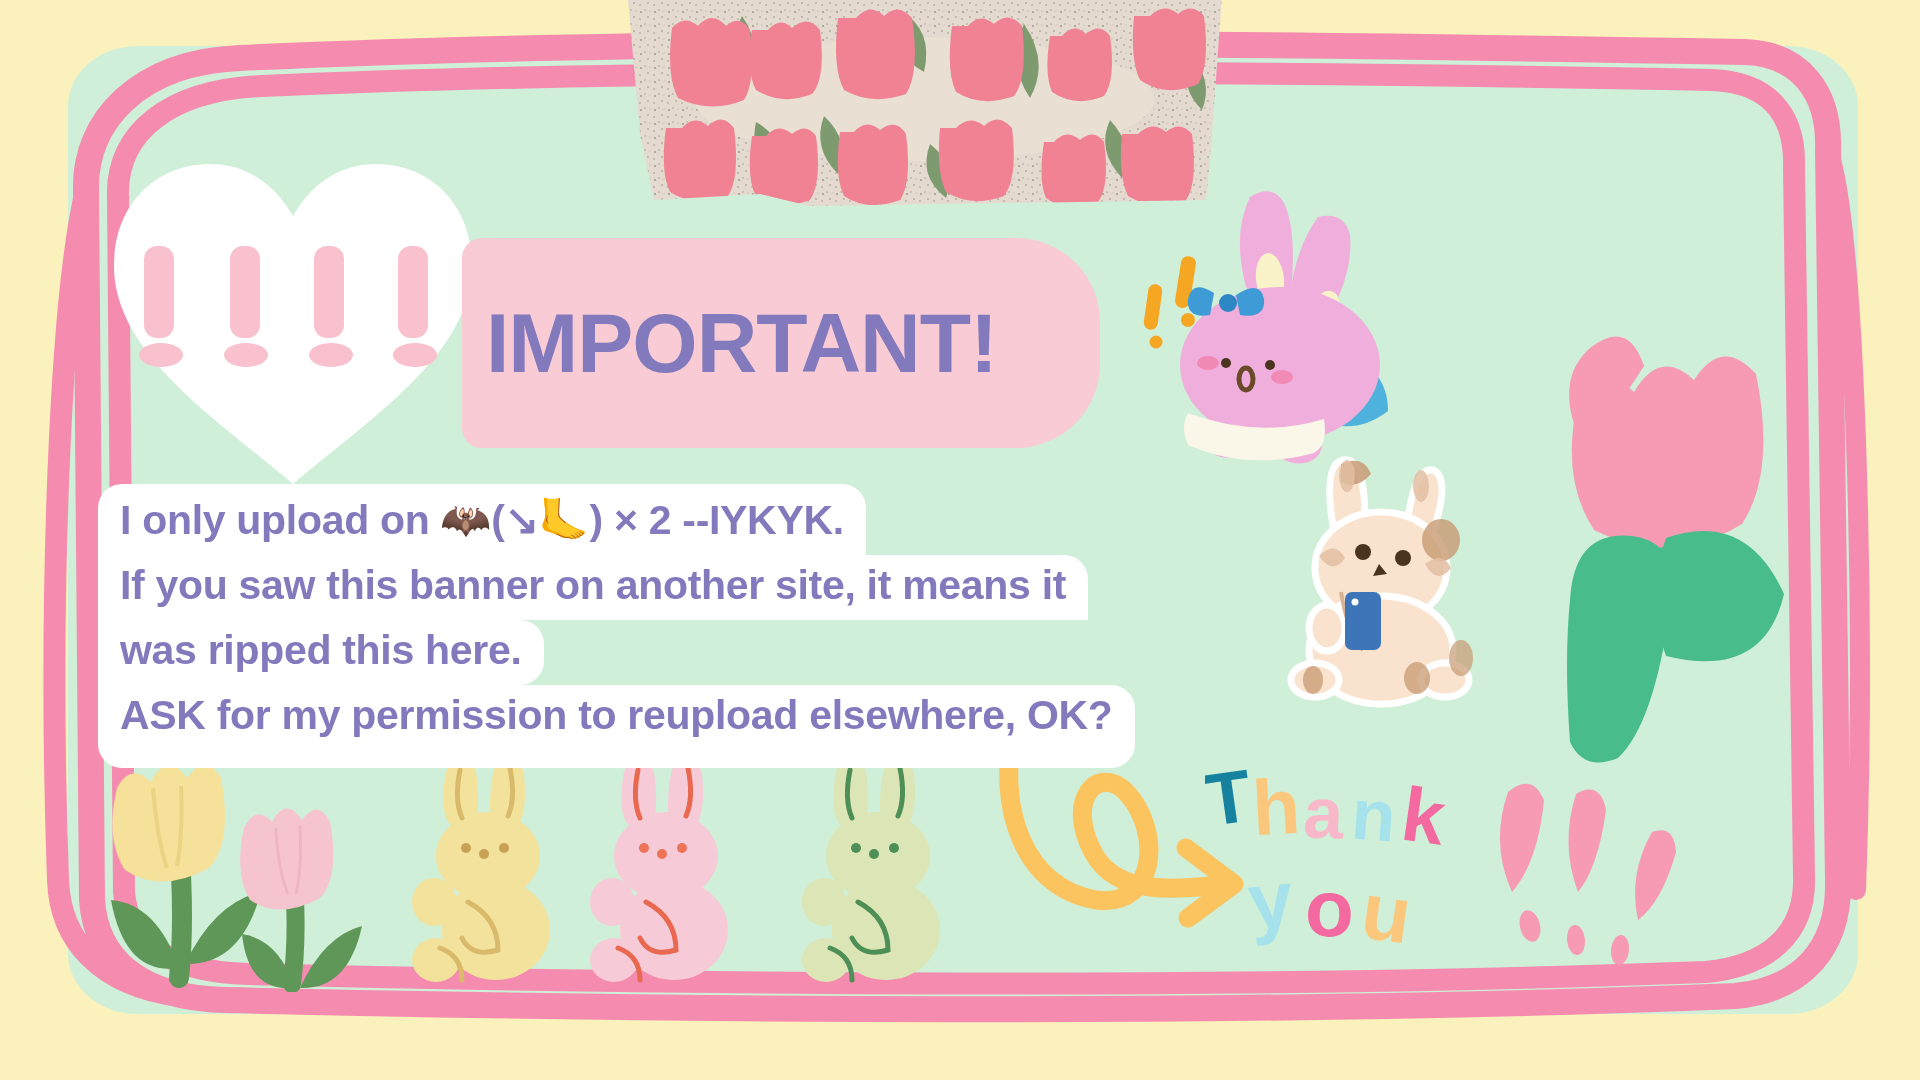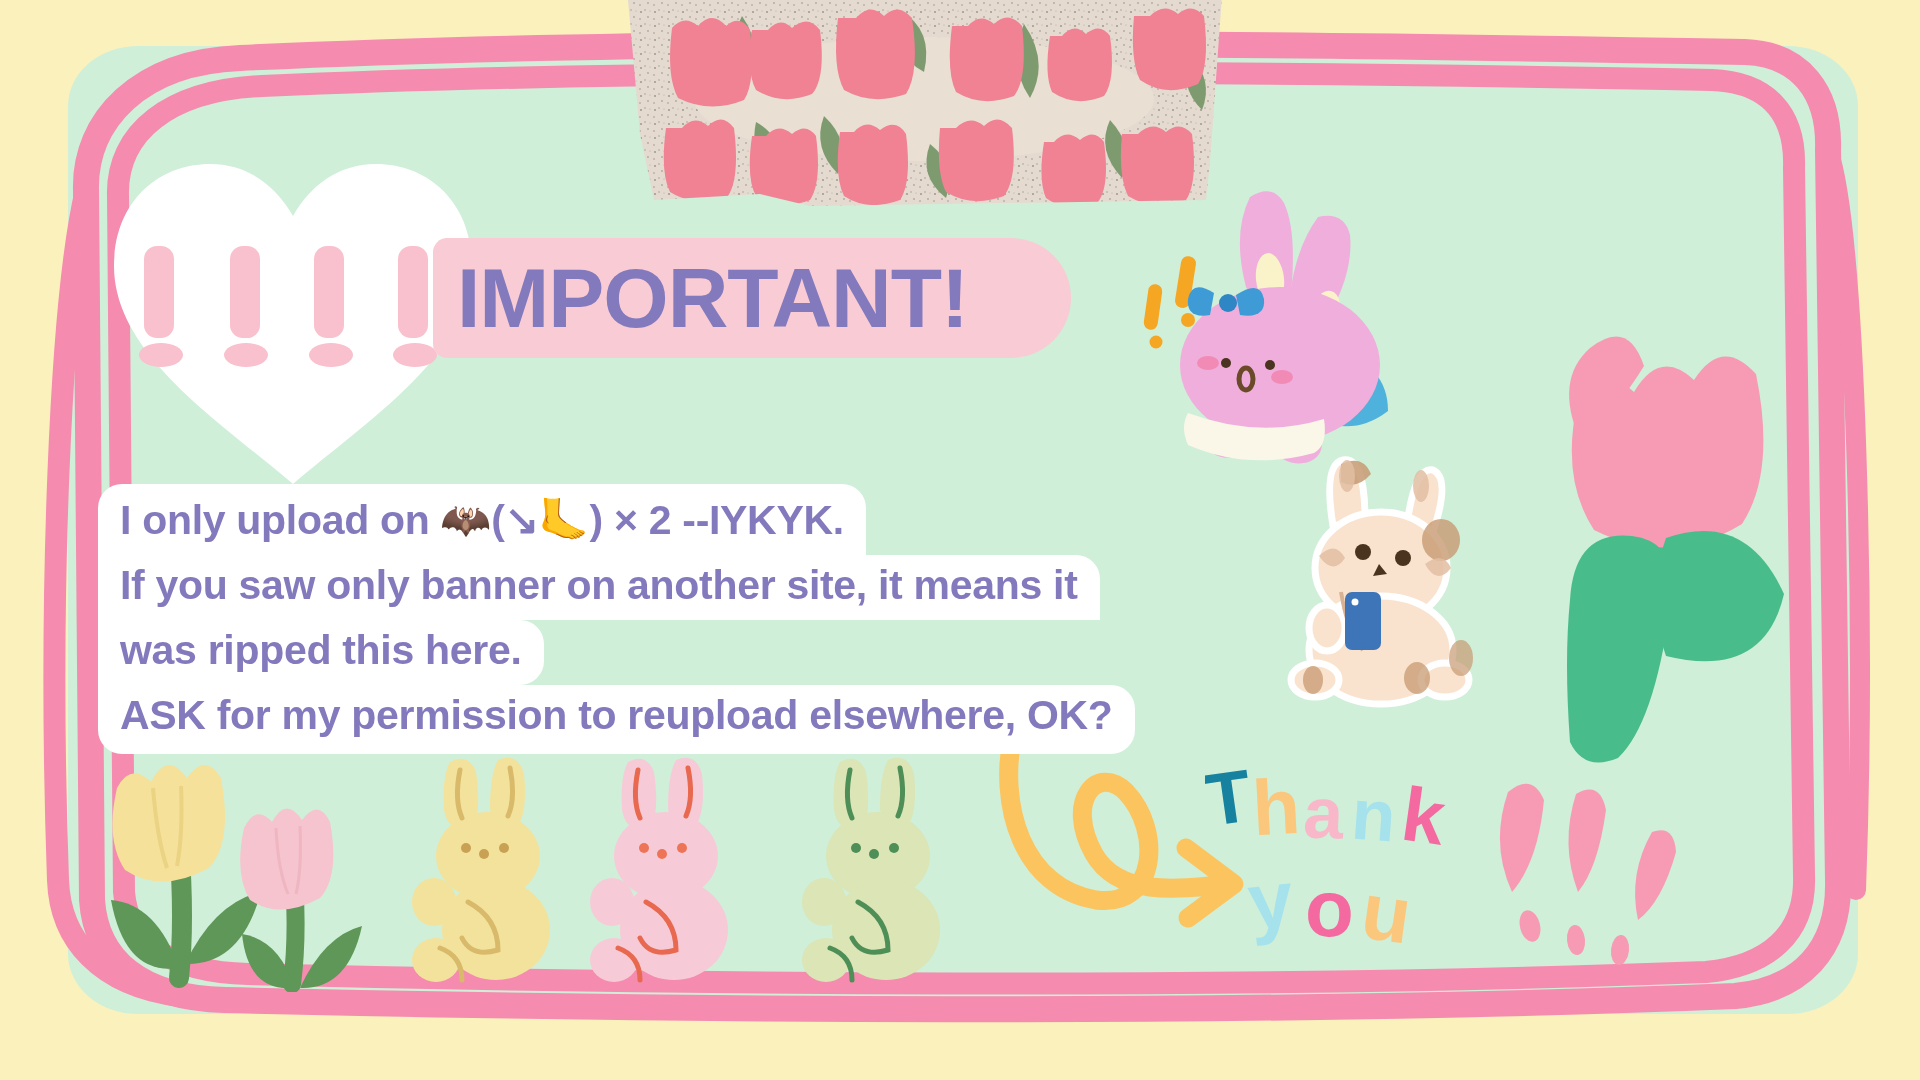--- a/index.html
+++ b/index.html
@@ -23,21 +23,21 @@
   }
 
   
   #washi { position:absolute; left:610px; top:-6px; width:628px; height:222px; }
 
   
   #heart { position:absolute; left:98px; top:148px; width:390px; height:340px; }
 
   
   #important-banner {
-    position:absolute; left:433px; top:238px; width:638px; height:120px;
+    position:absolute; left:462px; top:238px; width:638px; height:210px;
     background:#F9CBD4;
     border-radius:20px 84px 84px 20px;
     display:flex; align-items:center;
   }
   #important-title {
     font-size:84px; font-weight:700; color:#8379BD;
     letter-spacing:-1px; margin-left:24px; line-height:1;
     white-space:nowrap;
   }
 
@@ -51,21 +51,21 @@
     color:#8379BD;
     font-size:41px; font-weight:700;
     line-height:1.0;
     padding:10px 22px 14px 22px;
     letter-spacing:-.3px;
     white-space:nowrap;
   }
   .l1 { border-radius:24px 24px 0 0; padding-top:16px; }
   .l2 { border-radius:0 24px 0 0; }
   .l3 { border-radius:0 24px 24px 0; }
-  .l4 { border-radius:0 24px 24px 24px; padding-bottom:18px; }
+  .l4 { border-radius:0 24px 24px 24px; padding-bottom:32px; }
   .row { line-height:0; }
 
   
   #flying-bunny  { position:absolute; left:1140px; top:175px;  width:300px; height:290px; }
   #bangs         { position:absolute; left:1140px; top:250px;  width:80px;  height:130px; }
   #phone-bunny   { position:absolute; left:1275px; top:452px;  width:215px; height:258px; }
   #big-tulip     { position:absolute; left:1430px; top:250px;  width:370px; height:730px; }
   #tulip-small-1 { position:absolute; left:95px;   top:752px;  width:180px; height:240px; }
   #tulip-small-2 { position:absolute; left:230px;  top:798px;  width:140px; height:194px; }
   #gummy-1       { position:absolute; left:410px;  top:752px;  width:160px; height:238px; }
@@ -347,18 +347,18 @@
       <text x="146" y="82" font-size="72" fill="#A6E2EC" transform="rotate(4 166 66)">n</text>
       <text x="196" y="84" font-size="76" fill="#F4699F" transform="rotate(8 216 68)">k</text>
       <text x="44" y="170" font-size="80" fill="#A6E2EC" transform="rotate(-6 64 150)">y</text>
       <text x="100" y="178" font-size="80" fill="#F4699F" transform="rotate(2 120 158)">o</text>
       <text x="156" y="182" font-size="80" fill="#FAC77D" transform="rotate(8 176 162)">u</text>
     </g>
   </svg>
 
   <div id="body-block">
     <div class="row"><span class="text-line l1">I only upload on 🦇(↘🦶) × 2 --IYKYK.</span></div>
-    <div class="row"><span class="text-line l2">If you saw only banner on another site, it means it</span></div>
+    <div class="row"><span class="text-line l2">If you saw this banner on another site, it means it</span></div>
     <div class="row"><span class="text-line l3">was ripped this here.</span></div>
     <div class="row"><span class="text-line l4">ASK for my permission to reupload elsewhere, OK?</span></div>
   </div>
 
 </div>
 
 </body></html>

